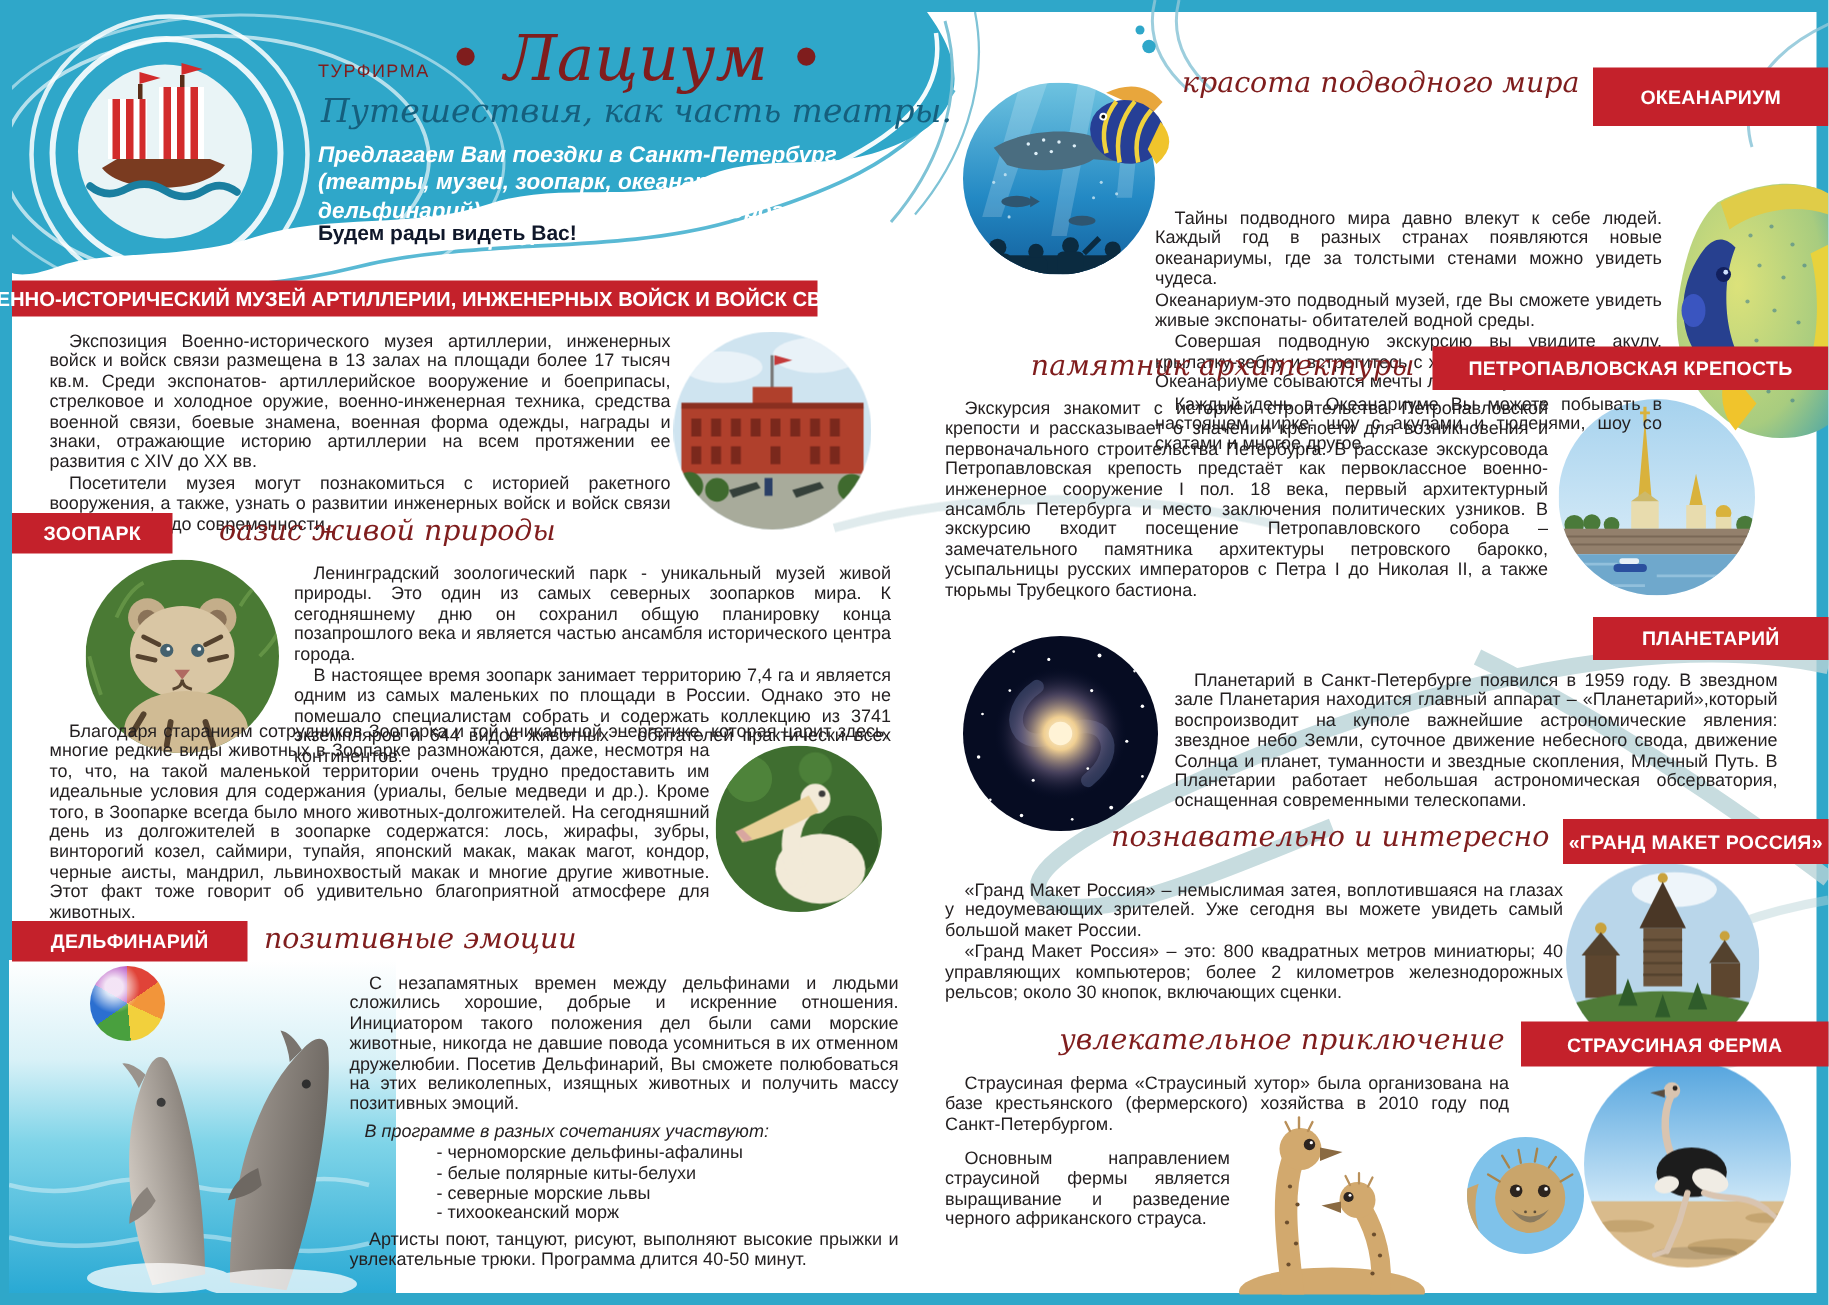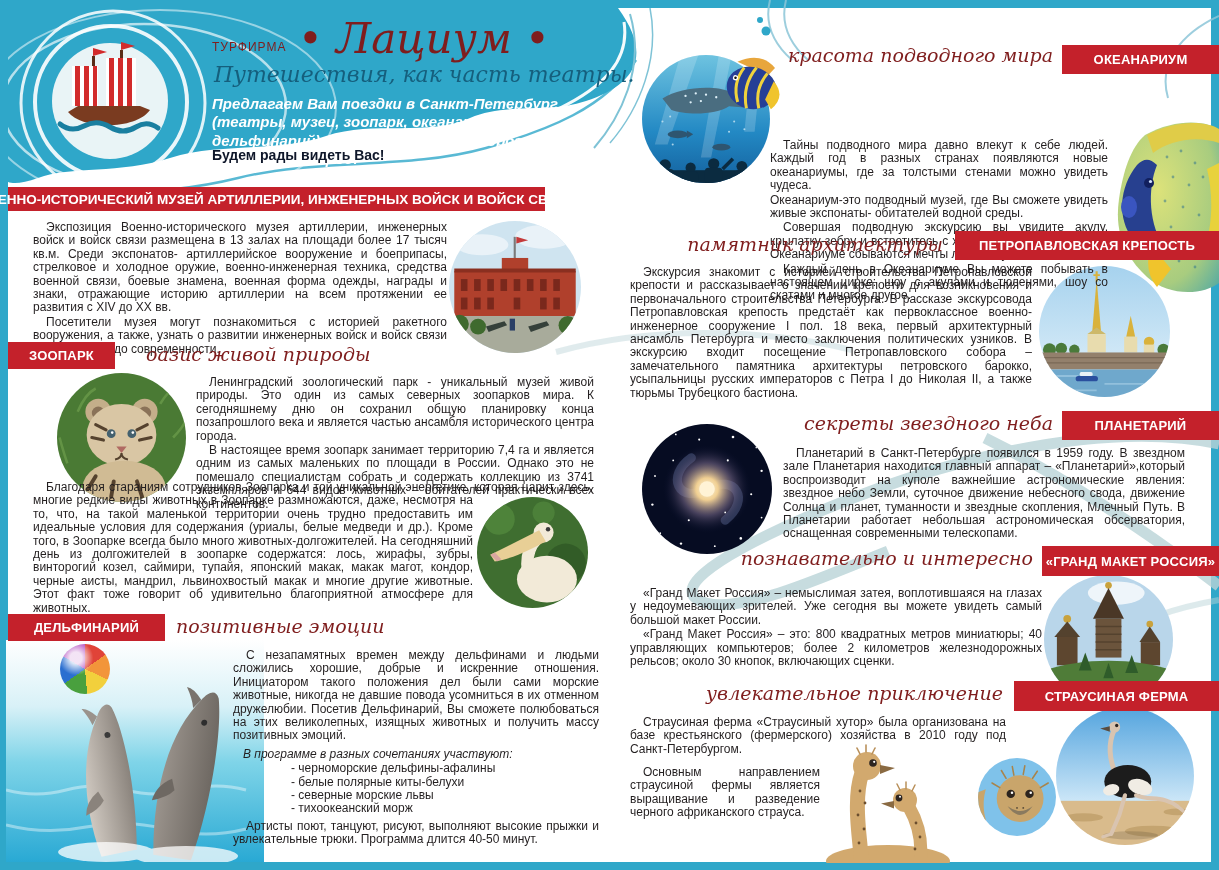--- a/index.html
+++ b/index.html
@@ -276,21 +276,21 @@
       </g>
       <g fill="#ffffff" opacity="0.75">
         <ellipse cx="100" cy="212" rx="48" ry="10"></ellipse>
         <ellipse cx="180" cy="216" rx="52" ry="10"></ellipse>
       </g>
     </svg>
   </div>
   <div class="ball" style="left:60px; top:644px; width:50px; height:50px;"></div>
 
   <div class="script" style="right:166px; top:44px;">красота подводного мира</div>
-  <div class="badge" style="right:0px; top:45px; width:157px; height:29px;">ОКЕАНАРИУМ</div>
+  <div class="badge" style="right:0px; top:45px; width:157px; height:39px;">ОКЕАНАРИУМ</div>
 
   <div class="photo" style="left:642px; top:55px; width:128px; height:128px;">
     <svg viewBox="0 0 100 100">
       <defs>
         <linearGradient id="aqg" x1="0" y1="0" x2="0" y2="1">
           <stop offset="0" stop-color="#6ec3e0"></stop>
             <stop offset="0.6" stop-color="#2389c4"></stop>
             <stop offset="1" stop-color="#14619e"></stop>
         </linearGradient>
       </defs>
@@ -441,21 +441,20 @@
       <g stroke="#9cc6e0" stroke-width="1.4" opacity="0.8">
         <line x1="4" y1="84" x2="30" y2="84"></line>
           <line x1="50" y1="90" x2="86" y2="90"></line>
           <line x1="10" y1="95" x2="44" y2="95"></line>
       </g>
       <rect x="28" y="84" width="17" height="4" rx="2" fill="#2a4f9e"></rect>
       <rect x="31" y="81" width="10" height="3" rx="1.4" fill="#e8f0f6"></rect>
     </svg>
   </div>
 
-  <div class="script" style="right:166px; top:412px;">секреты звездного неба</div>
   <div class="badge" style="right:0px; top:411px; width:157px; height:29px;">ПЛАНЕТАРИЙ</div>
 
   <div class="photo" style="left:642px; top:424px; width:130px; height:130px;">
     <svg viewBox="0 0 100 100">
       <defs>
         <radialGradient id="gcore" cx="0.5" cy="0.5" r="0.5">
           <stop offset="0" stop-color="#fff8e2"></stop>
             <stop offset="0.25" stop-color="#f0cf92"></stop>
           <stop offset="0.6" stop-color="#7a6a8a" stop-opacity="0.55"></stop>
             <stop offset="1" stop-color="#0a1030" stop-opacity="0"></stop>

